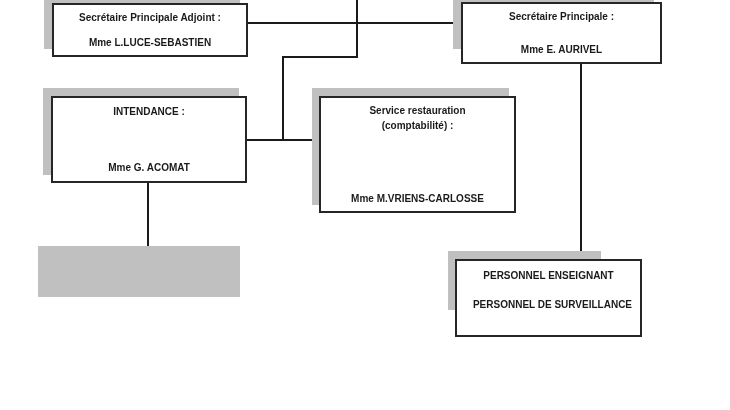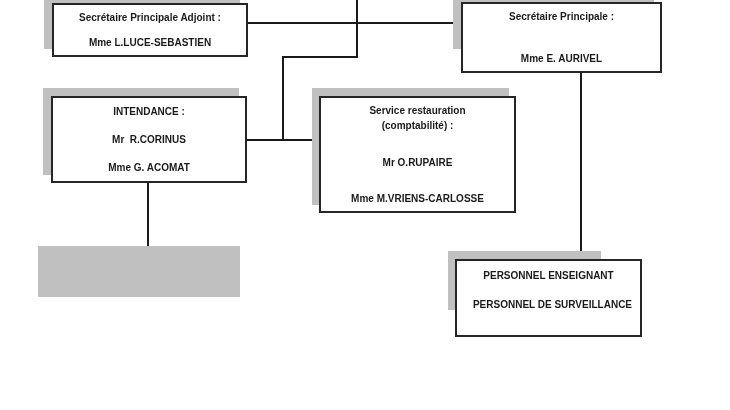--- a/index.html
+++ b/index.html
@@ -66,37 +66,35 @@
   <div class="shadow" style="left:43px;top:88px;width:196px;height:87px;"></div>
   <div class="shadow" style="left:312px;top:88px;width:197px;height:117px;"></div>
   <div class="shadow" style="left:38px;top:246px;width:202px;height:51px;"></div>
   <div class="shadow" style="left:448px;top:251px;width:153px;height:59px;"></div>
 
   <div class="orgbox b-sec-adjoint" style="left:52px;top:3px;width:196px;height:54px;">
     <div class="line">Secrétaire Principale Adjoint :</div>
     <div class="line">Mme L.LUCE-SEBASTIEN</div>
   </div>
 
-  <div class="orgbox b-sec-principale" style="left:461px;top:2px;width:201px;height:71px;">
+  <div class="orgbox b-sec-principale" style="left:461px;top:2px;width:201px;height:62px;">
     <div class="line">Secrétaire Principale :</div>
     <div class="line">Mme E. AURIVEL</div>
   </div>
 
   <div class="orgbox b-intendance" style="left:51px;top:96px;width:196px;height:87px;">
     <div class="line">INTENDANCE :</div>
-    <div class="line">Mr  R.CORINUS</div>
     <div class="line">Mme G. ACOMAT</div>
   </div>
 
   <div class="orgbox b-restauration" style="left:319px;top:96px;width:197px;height:117px;">
     <div>
       <div class="line">Service restauration</div>
       <div class="line">(comptabilité) :</div>
     </div>
-    <div class="line">Mr O.RUPAIRE</div>
     <div class="line">Mme M.VRIENS-CARLOSSE</div>
   </div>
 
 
   <div class="orgbox b-enseignant" style="left:455px;top:259px;width:187px;height:78px;">
     <div class="line">PERSONNEL ENSEIGNANT</div>
     <div class="line">PERSONNEL DE SURVEILLANCE</div>
   </div>
 
 </div>

